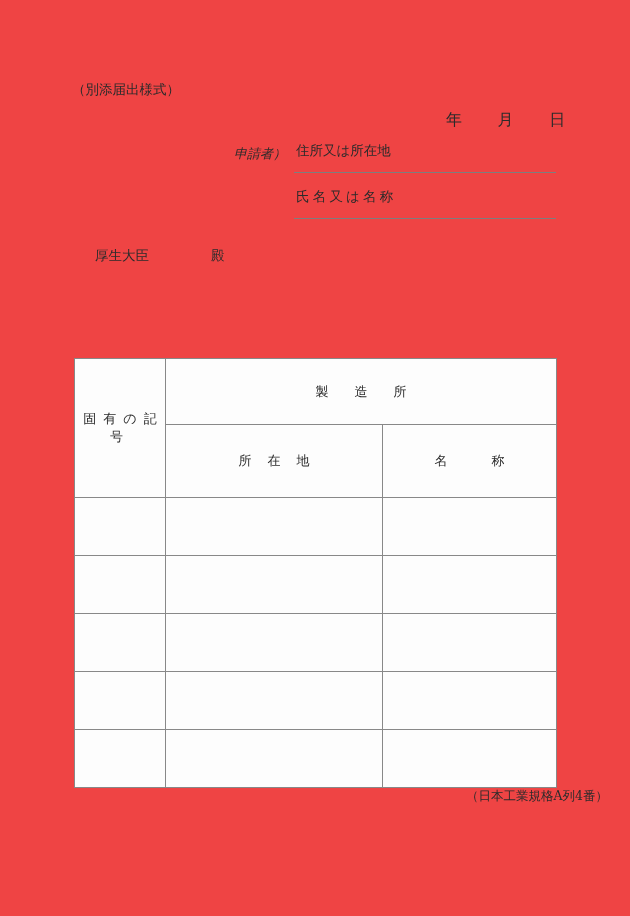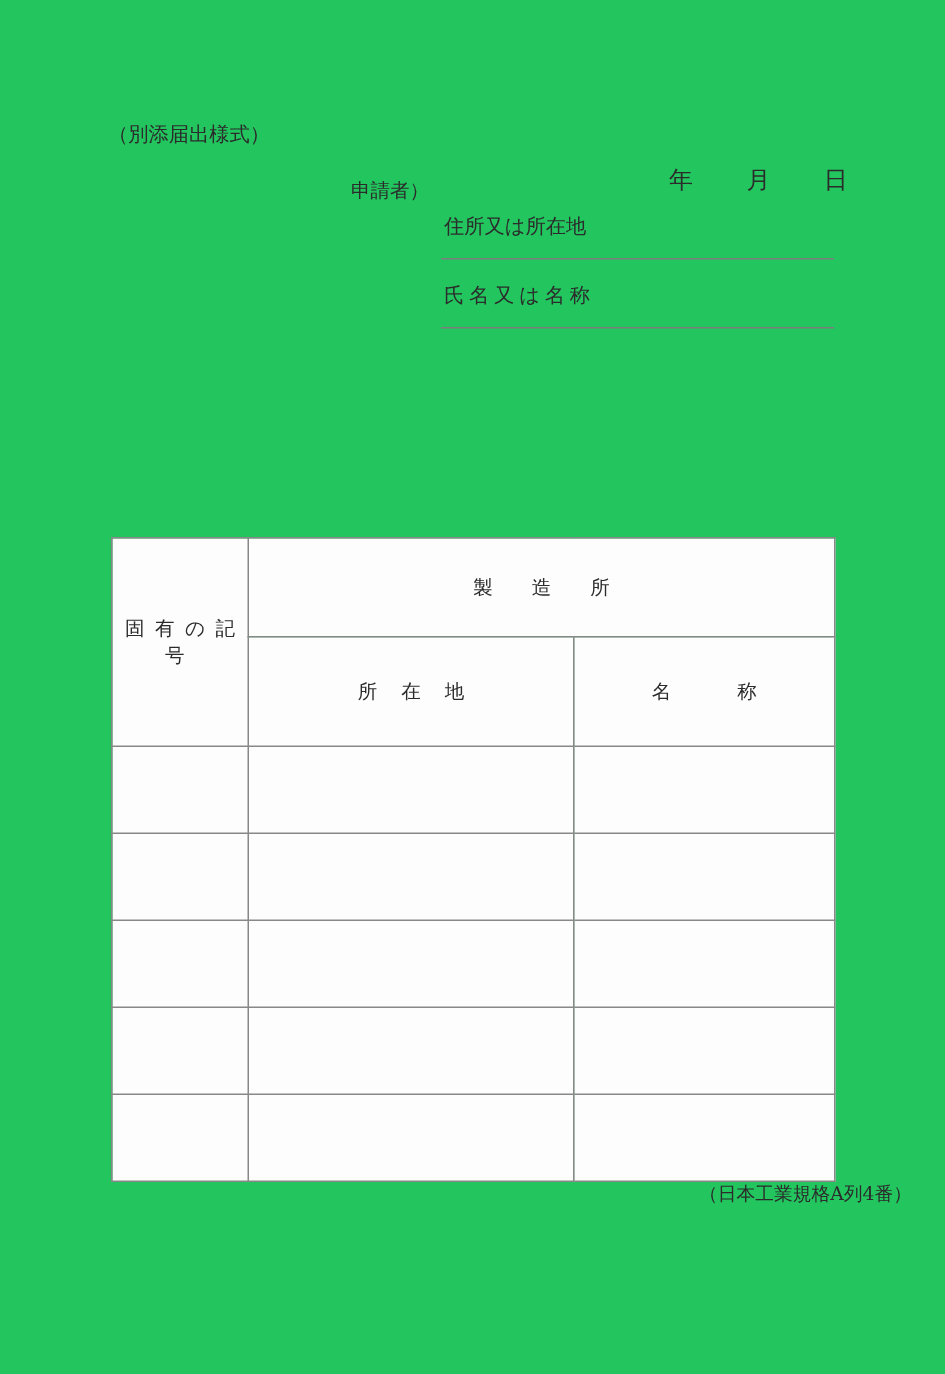--- a/index.html
+++ b/index.html
@@ -12,21 +12,21 @@
     background: #ffffff;
     font-family: "DejaVu Serif", "Liberation Serif", serif;
     color: #2b2b2b;
     position: relative;
     overflow: hidden;
   }
 
   .page {
     position: absolute;
     inset: 0;
-    background: #22c55e;
+    background: #ef4444;
   }
 
   
   .abs { position: absolute; white-space: nowrap; }
 
   
   #form-type-label {
     left: 72px;
     top: 81px;
     font-size: 13.5px;
@@ -36,22 +36,23 @@
     left: 446px;
     top: 110px;
     font-size: 16px;
     letter-spacing: 0.5px;
   }
   #date-line .d-seg { display: inline-block; width: 46px; text-align: left; }
   #date-line .d-seg:last-child { width: auto; }
 
   #applicant-label {
     left: 234px;
-    top: 118px;
+    top: 145px;
     font-size: 13px;
+    font-style: italic;
   }
 
   #address-label {
     left: 296px;
     top: 142px;
     font-size: 13.5px;
   }
   #address-rule {
     position: absolute;
     left: 294px;
@@ -156,20 +157,23 @@
   </div>
 
   <div class="abs" id="applicant-label">申請者）</div>
 
   <div class="abs" id="address-label">住所又は所在地</div>
   <div id="address-rule"></div>
 
   <div class="abs" id="name-label">氏名又は名称</div>
   <div id="name-rule"></div>
 
+  <div class="abs" id="minister-line">
+    <span>厚生大臣</span><span class="honorific">殿</span>
+  </div>
 
 
 
   <table id="form-table">
     <colgroup>
       <col class="col-code">
         <col class="col-loc">
         <col class="col-name">
     </colgroup>
     <tbody>

